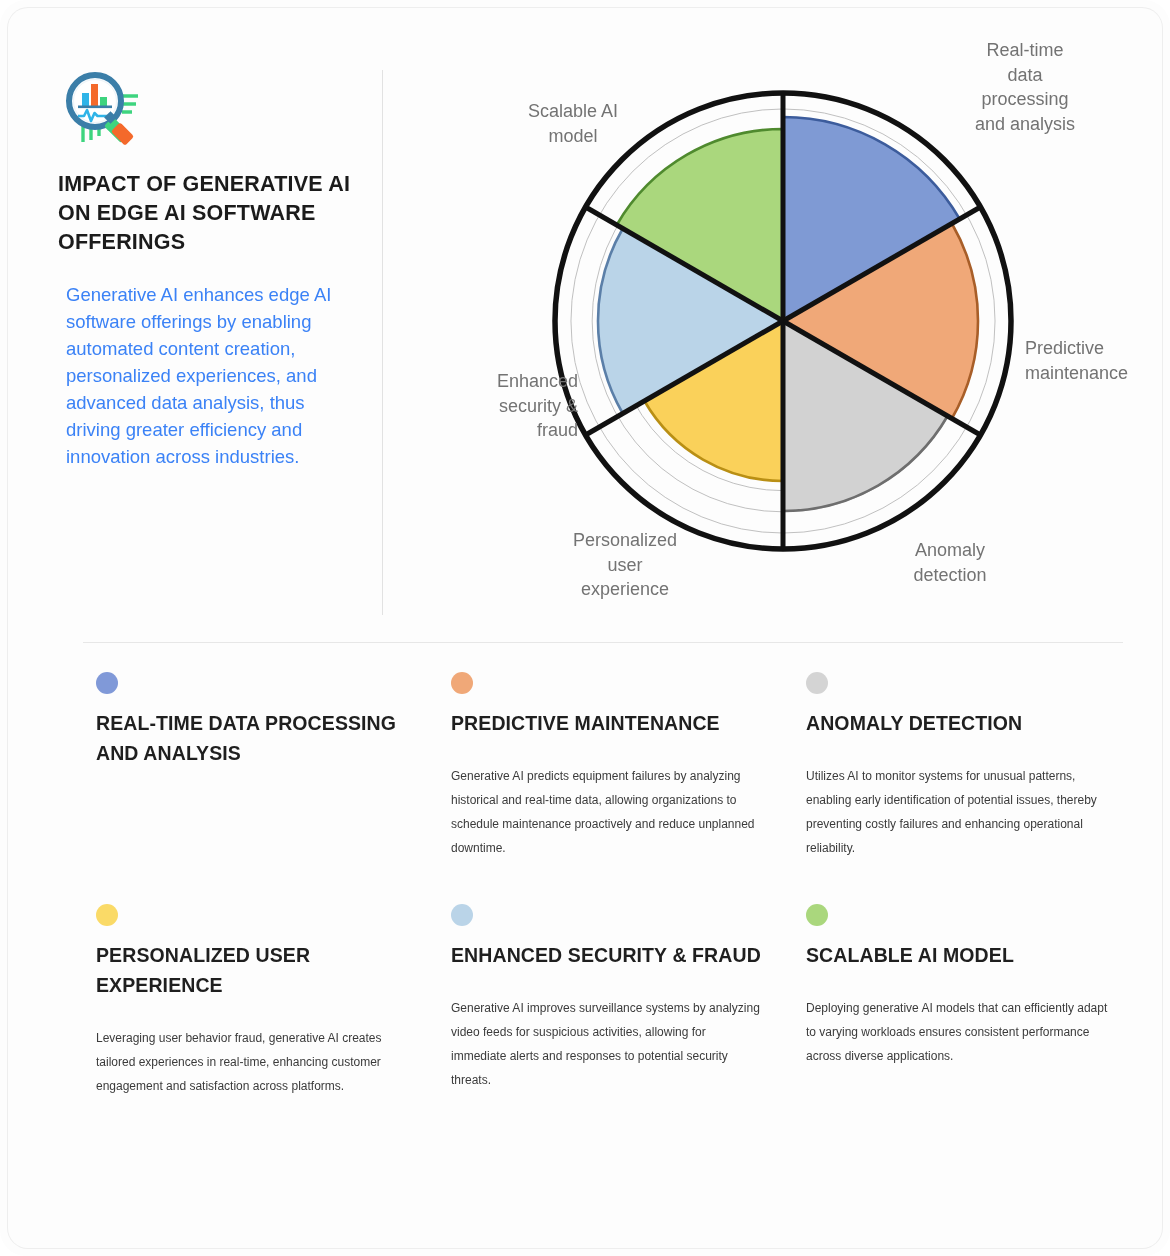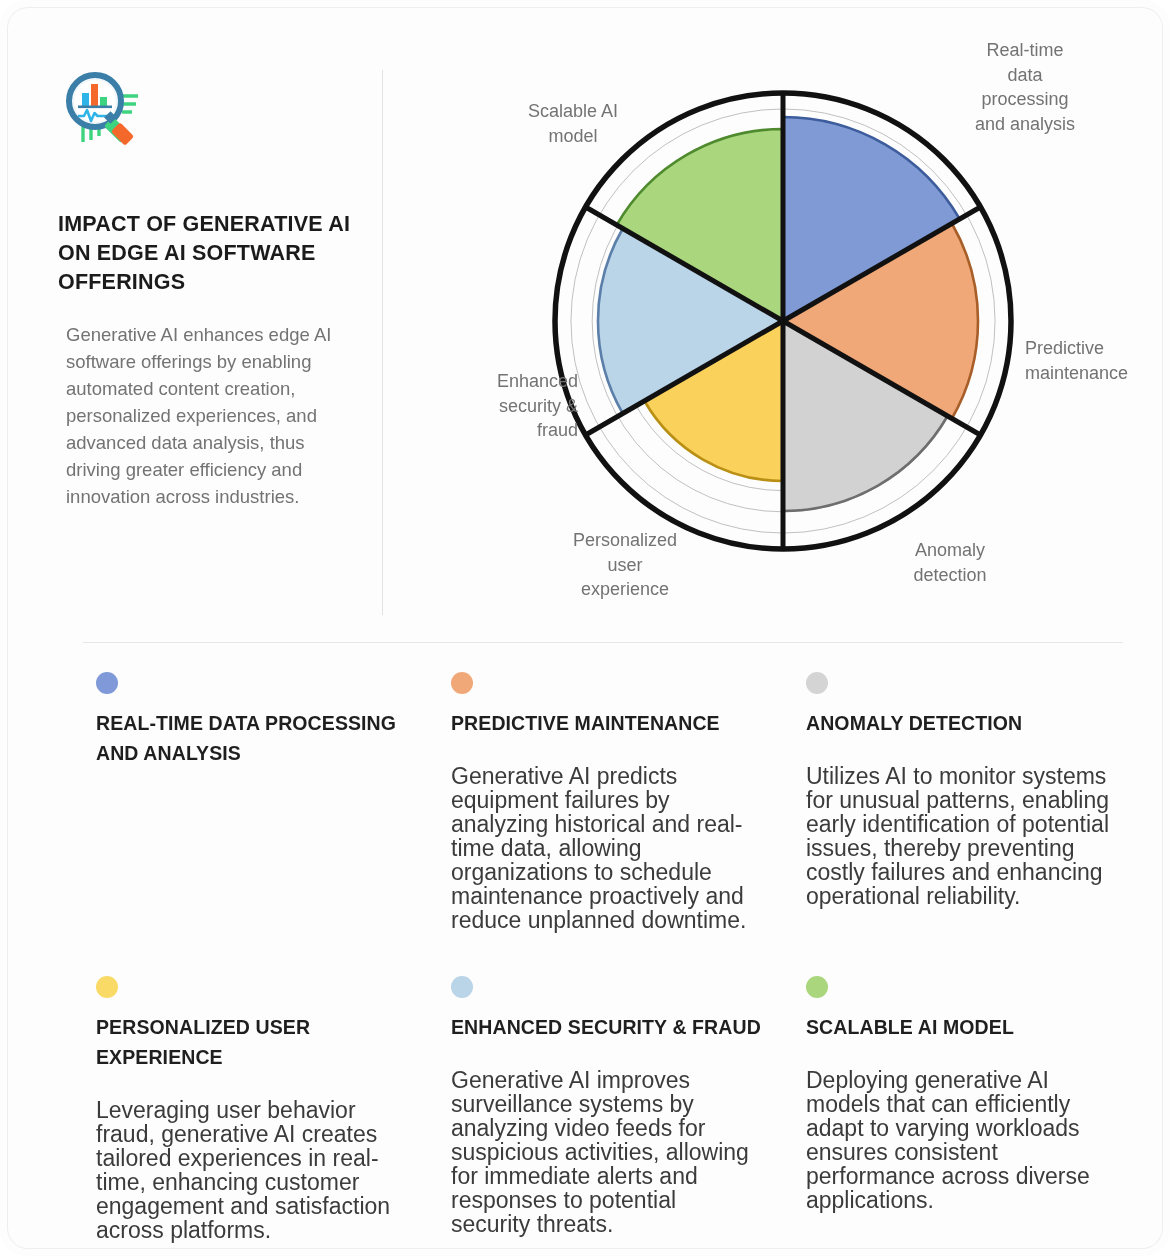--- a/index.html
+++ b/index.html
@@ -16,25 +16,25 @@
 
   
   .top{position:absolute;left:0;top:0;width:1154px;height:630px;}
 
   .left-col{position:absolute;left:50px;top:60px;width:320px;}
   .vrule{position:absolute;left:374px;top:62px;width:1px;height:545px;background:#e2e2e2;}
 
   .brand-icon{width:86px;height:86px;display:block;}
 
   .headline{
-    margin:56px 0 0 0;font-size:21.5px;line-height:29px;font-weight:bold;
+    margin:16px 0 0 0;font-size:21.5px;line-height:29px;font-weight:bold;
     color:#1b1b1b;letter-spacing:.2px;text-transform:uppercase;
   }
   .lede{
-    margin:24px 0 2px 8px;font-size:18.5px;line-height:27px;color:#737373;
+    margin:24px 0 2px 8px;font-size:18.5px;line-height:27px;color:#3b82f6;
     max-width:276px;
   }
 
   
   .chart-wrap{position:absolute;left:392px;top:8px;width:762px;height:614px;}
   .chart-svg{display:block;}
   .axlabel{
     position:absolute;font-size:18px;line-height:24.5px;color:#737373;
     text-align:center;white-space:pre-line;
   }
@@ -54,21 +54,21 @@
     display:grid;grid-template-columns:355px 355px 330px;
     column-gap:0;row-gap:44px;
   }
   .cell{width:320px;}
   .dot{width:22px;height:22px;border-radius:50%;display:block;margin:0 0 14px 10px;}
   .cell h3{
     margin:0 0 0 10px;font-size:19.5px;line-height:30px;font-weight:bold;
     color:#1f1f1f;letter-spacing:.1px;text-transform:uppercase;
   }
   .cell p{
-    margin:26px 0 0 10px;font-size:23px;line-height:24px;color:#3b3b3b;
+    margin:26px 0 0 10px;font-size:12px;line-height:24px;color:#3b3b3b;
   }
   .cell.tight p{}
 </style>
 </head>
 <body>
 
 <div class="page">
 <div class="page-inner">
 
   <div class="top">

